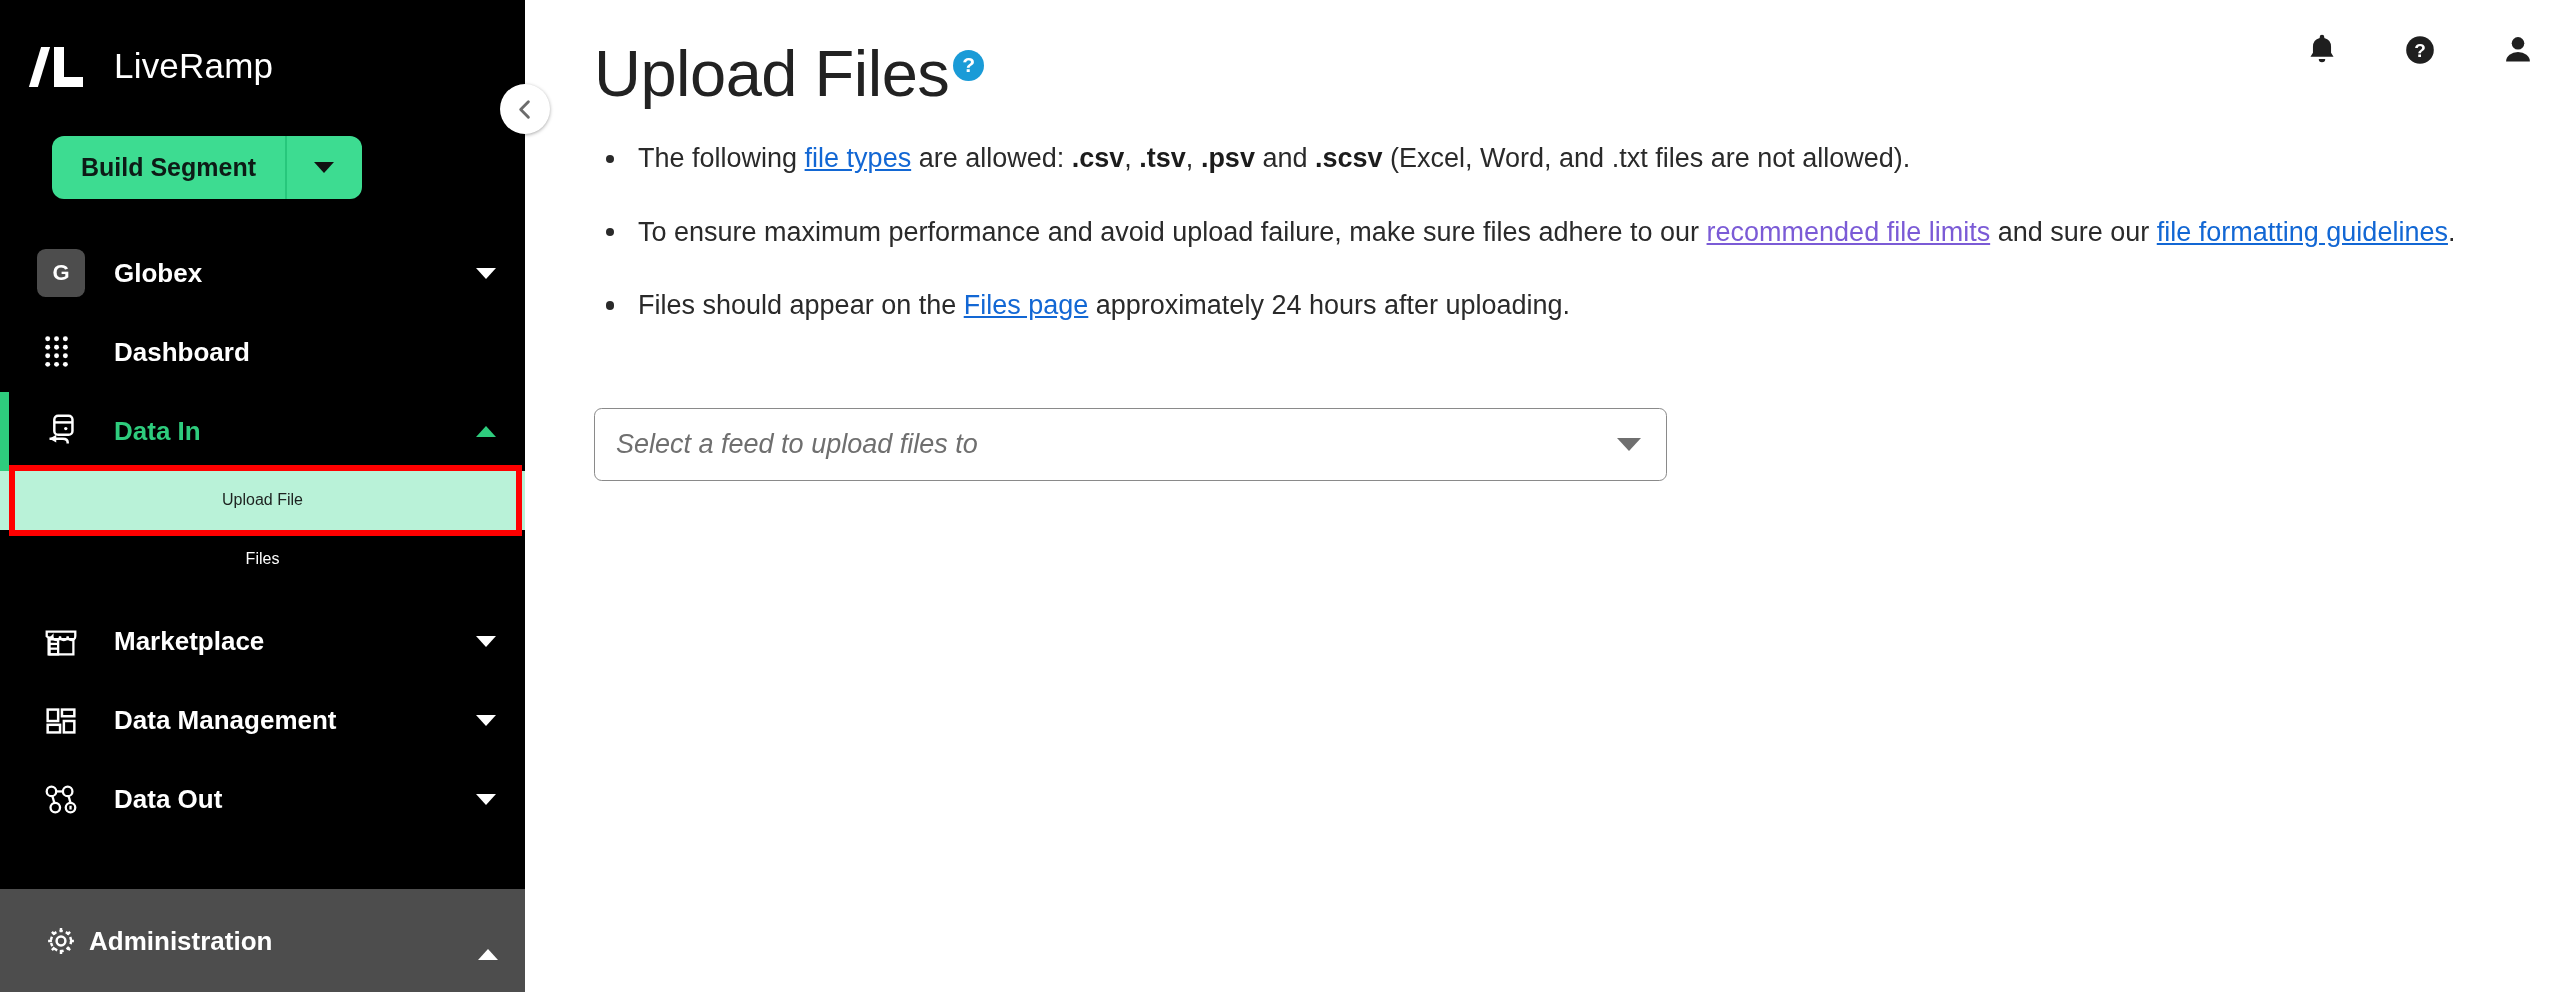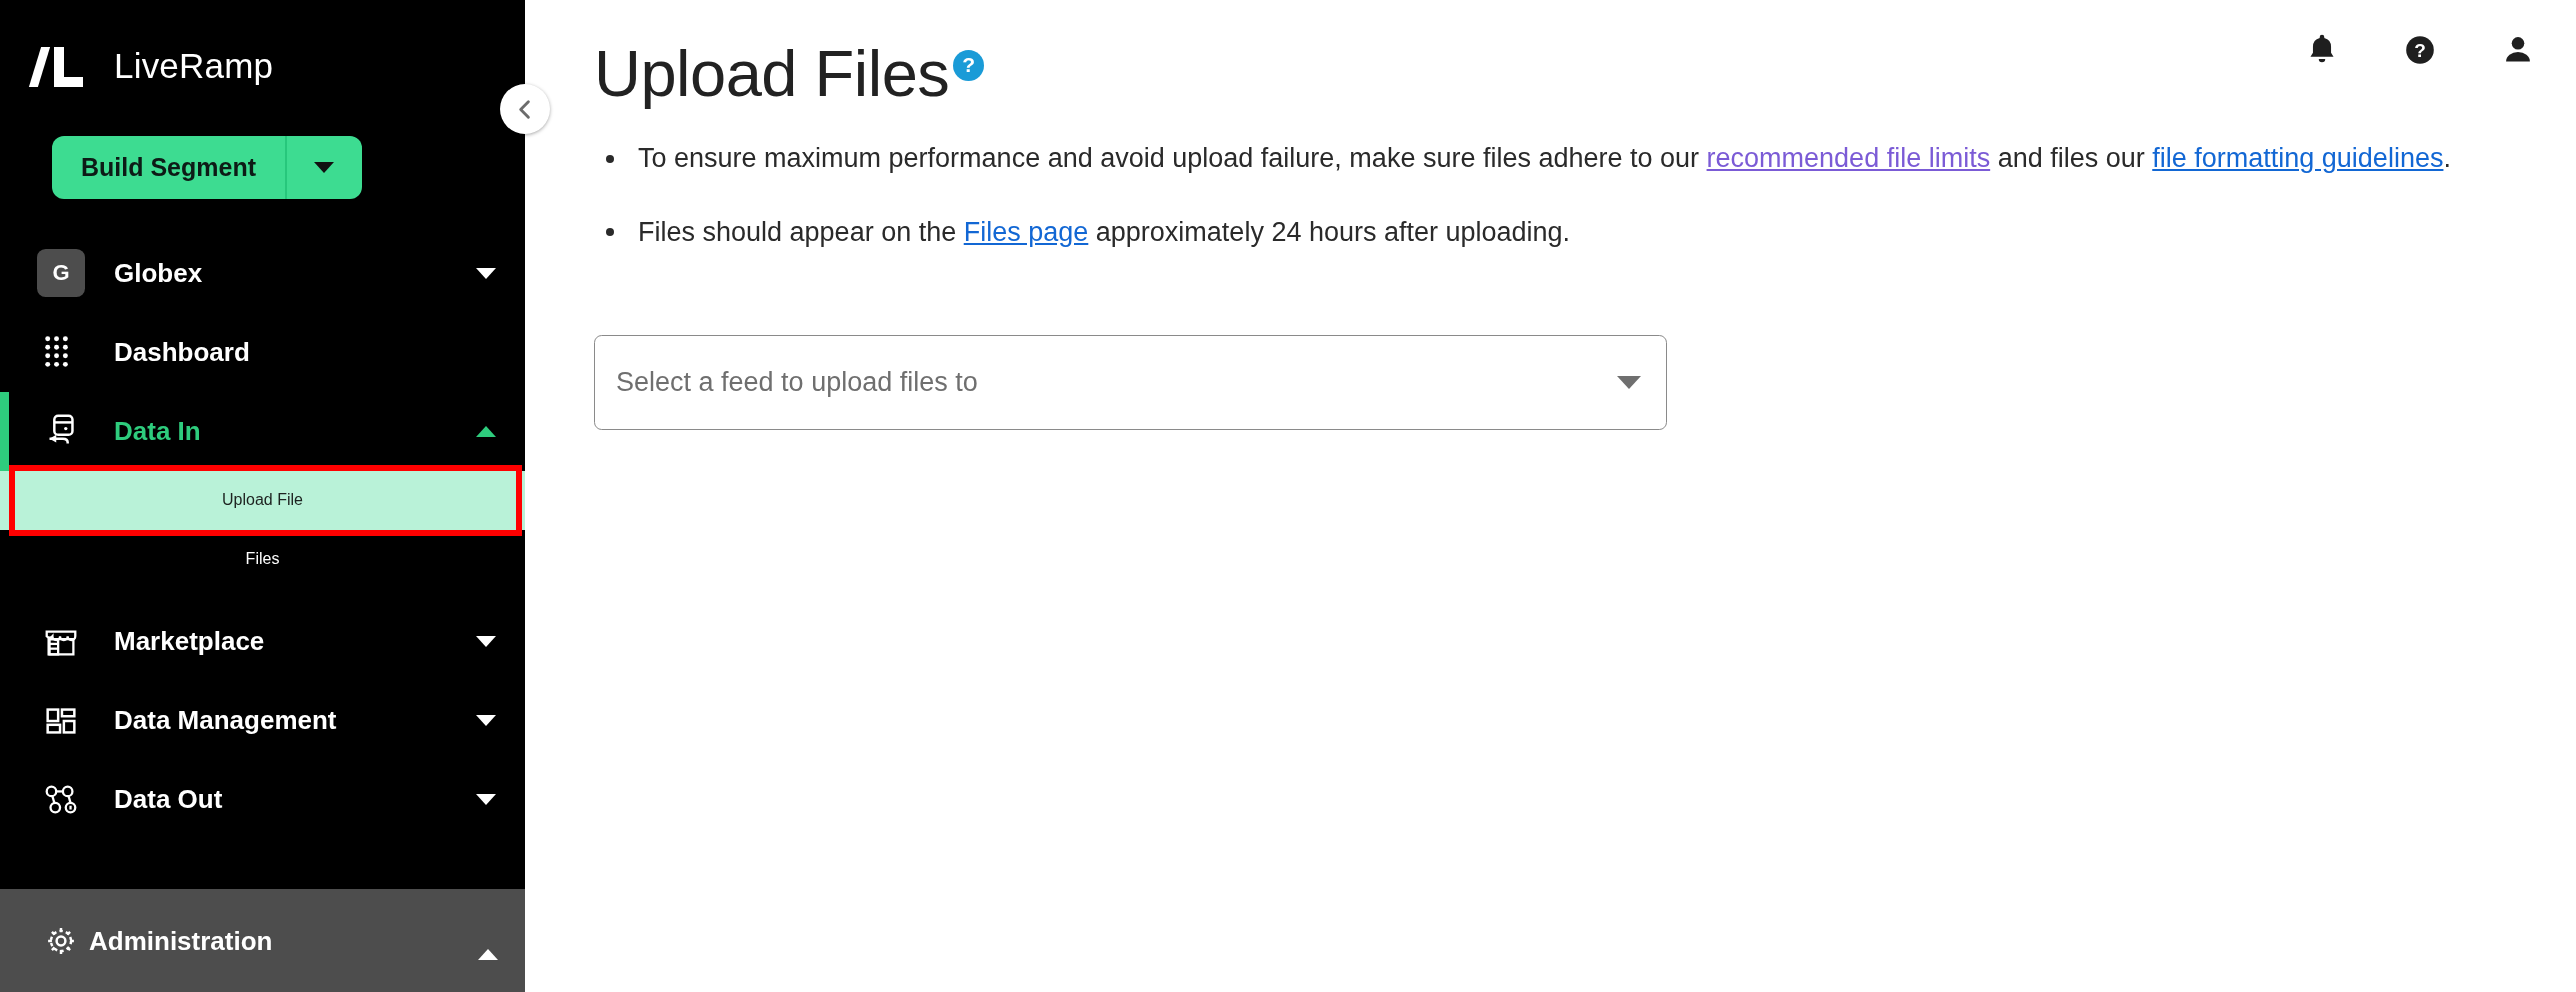--- a/index.html
+++ b/index.html
@@ -273,28 +273,29 @@
     border-radius: 50%;
     background: #2a2a2a;
   }
   .lnk-blue { color:#1267d4; text-decoration: underline; cursor:pointer; }
   .lnk-purple { color:#7b5bd6; text-decoration: underline; cursor:pointer; }
   b.strong { font-weight: 700; color:#1c1c1c; }
 
   .feed-select {
     margin-top: 84px;
     width: 1073px;
-    height: 95px;
+    height: 73px;
     border: 1.9px solid #8a8a8a;
     border-radius: 7.7px;
     display: flex;
     align-items: center;
     padding: 0 25px 0 21px;
     cursor: pointer;
     background:#fff;
+    font-style:italic;
   }
   .feed-select .ph {
     color: #6f6f6f;
     font-size: 27px;
     flex: 1 1 auto;
   }
   .sel-caret { width:0;height:0;border-left:12.5px solid transparent;border-right:12.5px solid transparent;border-top:13.4px solid #6f6f6f; }
 </style>
 </head>
 <body>
@@ -489,21 +490,22 @@
     </div>
 
     <div class="page-title-row">
       <h1 class="page-title">Upload Files</h1>
       <span class="title-help">?</span>
     </div>
 
     <div class="content">
 
       <ul class="guide-list" id="guide-list">
-          <li><span>To ensure maximum performance and avoid upload failure, make sure files adhere to our </span><a class="lnk-purple">recommended file limits</a><span> and files our </span><a class="lnk-blue">file formatting guidelines</a><span>.</span></li>
+          <li><span>The following </span><a class="lnk-blue">file types</a><span> are allowed: </span><b class="strong">.csv</b><span>, </span><b class="strong">.tsv</b><span>, </span><b class="strong">.psv</b><span> and </span><b class="strong">.scsv</b><span> (Excel, Word, and .txt files are not allowed).</span></li>
+          <li><span>To ensure maximum performance and avoid upload failure, make sure files adhere to our </span><a class="lnk-purple">recommended file limits</a><span> and sure our </span><a class="lnk-blue">file formatting guidelines</a><span>.</span></li>
           <li><span>Files should appear on the </span><a class="lnk-blue">Files page</a><span> approximately 24 hours after uploading.</span></li>
         </ul>
 
       <div class="feed-select">
         <span class="ph">Select a feed to upload files to</span>
         <i class="sel-caret"></i>
       </div>
     </div>
 
   </section>

